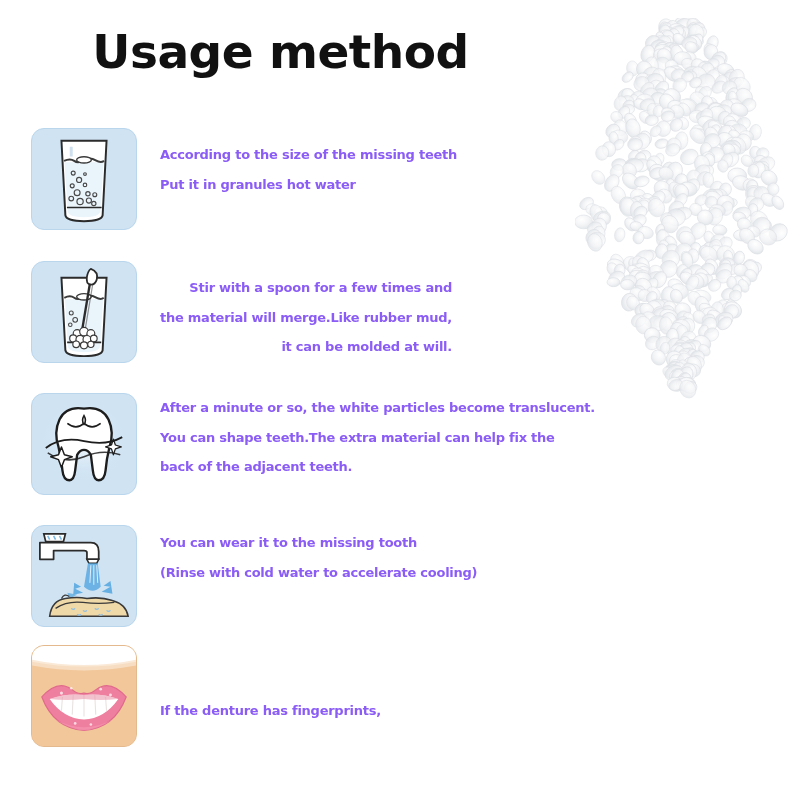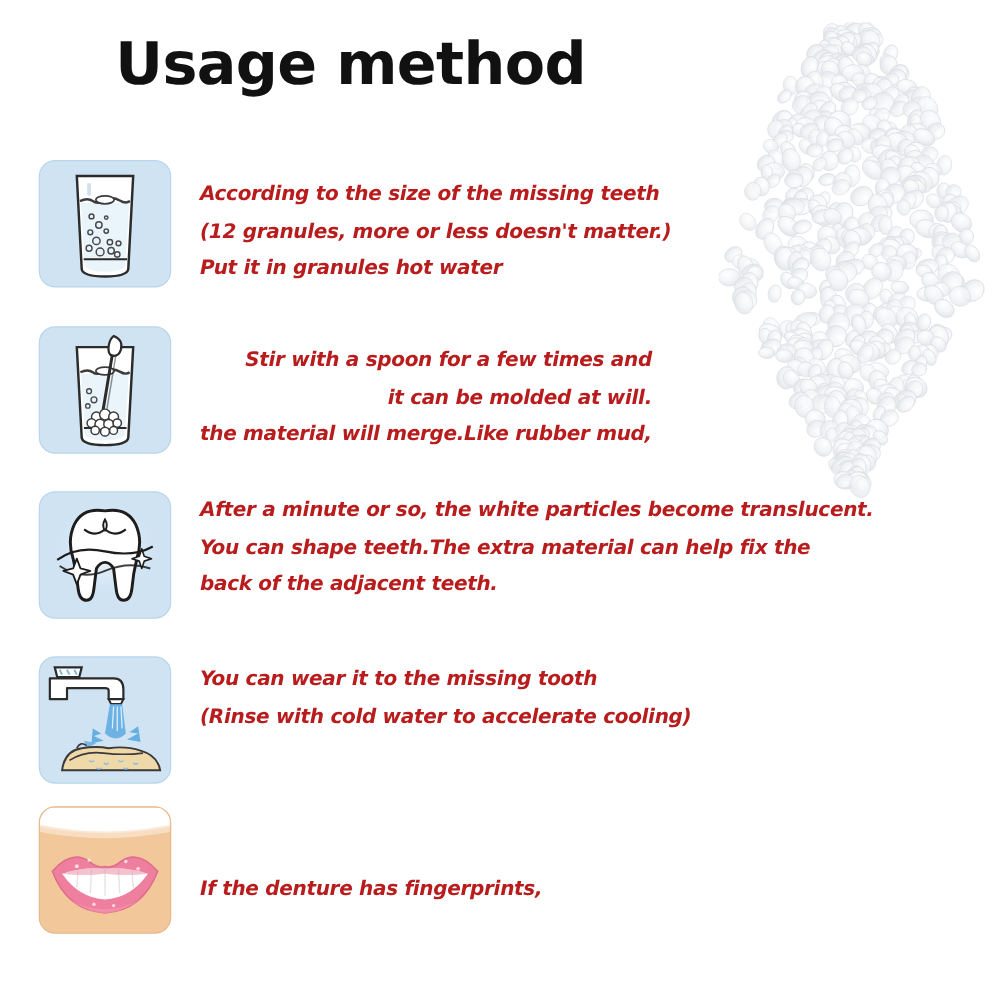--- a/index.html
+++ b/index.html
@@ -50,26 +50,25 @@
   }
   .icon-blue {
     background: #cfe3f3;
     border: 1px solid #b9d6ec;
   }
   .step-text {
     position: absolute;
     left: 160px;
     font-family: "DejaVu Sans", sans-serif;
     font-weight: bold;
-    font-size: 16px;
+    font-size: 13px;
     line-height: 29.5px;
-    color: #b91c1c;
+    color: #8b5cf6;
     letter-spacing: -0.25px;
     white-space: nowrap;
-    font-style: italic;
   }
   .step-text .ln { display: block; }
 
   
   #granules {
     position: absolute;
     left: 575px;
     top: 18px;
     width: 225px;
     height: 390px;
@@ -682,21 +681,20 @@
               <circle cx="37" cy="57" r="2"></circle>
             <circle cx="36" cy="66" r="2.2"></circle>
               <circle cx="27" cy="36" r="1.4"></circle>
           </g>
           <path d="M13 8 L13 18" stroke="#cfe0ee" stroke-width="3" fill="none"></path>
         </g>
       </svg>
     </div>
     <div class="step-text" style="top:140px;">
       <span class="ln">According to the size of the missing teeth</span>
-      <span class="ln">(12 granules, more or less doesn't matter.)</span>
       <span class="ln">Put it in granules hot water</span>
     </div>
   </div>
 
   <div class="step" style="top:0;">
     <div class="step-icon icon-blue" style="top:261px;">
       <svg class="ico-svg" viewBox="0 0 106 102" xmlns="http://www.w3.org/2000/svg">
         <g transform="translate(27,12)">
           <path d="M3 4 L49 4 L45 78 Q44 84 26 84 Q8 84 7 78 Z" fill="#ffffff" stroke="#2b2b2b" stroke-width="2"></path>
           <path d="M6.6 26 L45.4 26 L42.4 74 Q41.6 80 26 80 Q10.4 80 9.6 74 Z" fill="#eaf4fb"></path>
@@ -723,22 +721,22 @@
           <g fill="none" stroke="#4a4a4a" stroke-width="1.1">
             <circle cx="13" cy="40" r="2"></circle>
               <circle cx="17" cy="47" r="2.4"></circle>
             <circle cx="12" cy="52" r="1.8"></circle>
           </g>
         </g>
       </svg>
     </div>
     <div class="step-text" style="top:273px;text-align:right;">
       <span class="ln">Stir with a spoon for a few times and</span>
+      <span class="ln">the material will merge.Like rubber mud,</span>
       <span class="ln">it can be molded at will.</span>
-      <span class="ln">the material will merge.Like rubber mud,</span>
     </div>
   </div>
 
   <div class="step" style="top:0;">
     <div class="step-icon icon-blue" style="top:393px;">
       <svg class="ico-svg" viewBox="0 0 106 102" xmlns="http://www.w3.org/2000/svg">
         <defs>
           <radialGradient id="glowT" cx="50%" cy="45%" r="55%">
             <stop offset="0%" stop-color="#ffffff" stop-opacity=".95"></stop>
             <stop offset="100%" stop-color="#cfe3f3" stop-opacity="0"></stop>

